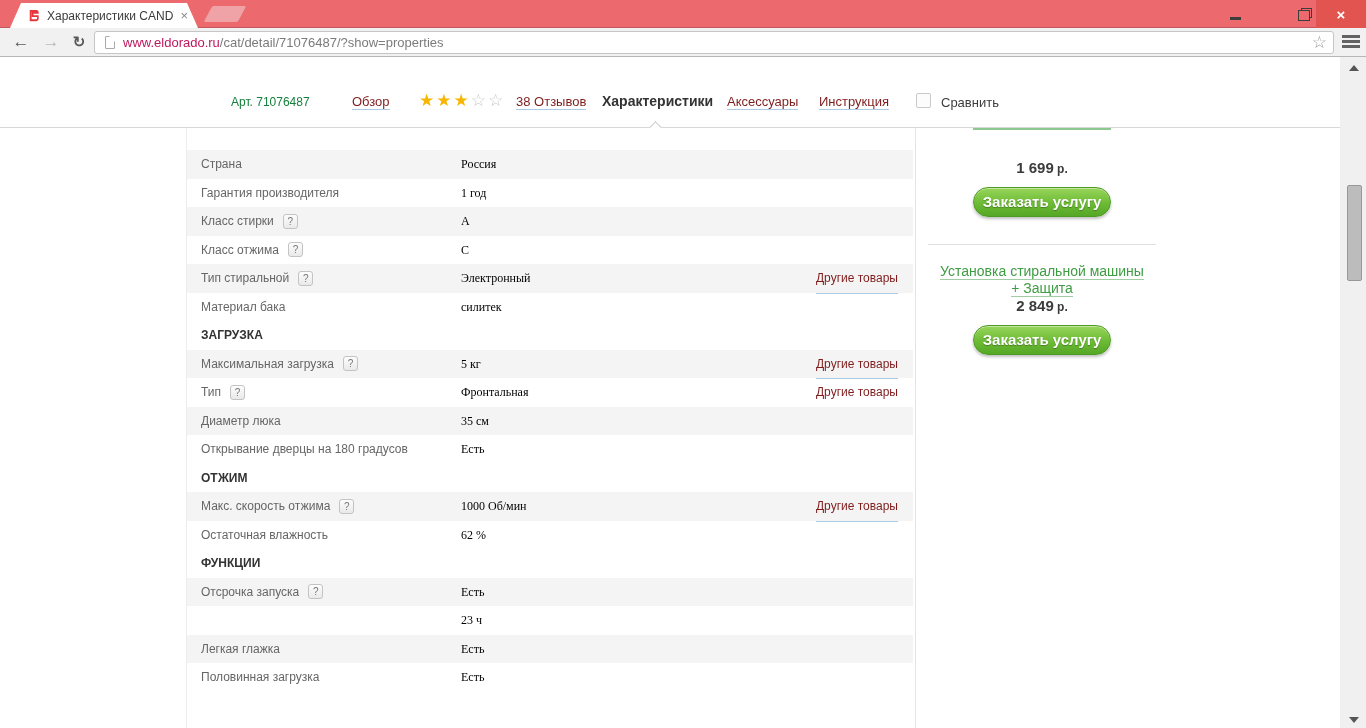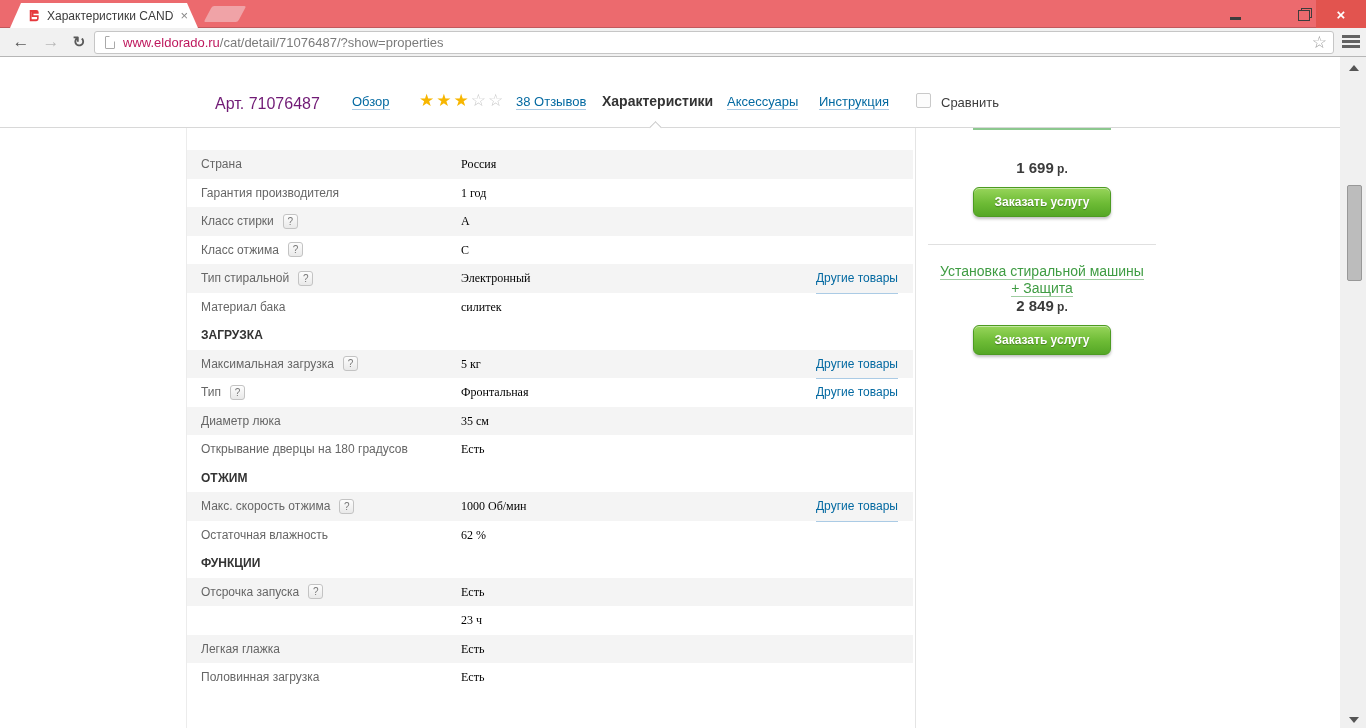--- a/index.html
+++ b/index.html
@@ -42,22 +42,22 @@
   .url b { color:#be185d; font-weight:normal; }
   .bookmark-star { margin-left:auto; font-size:17px; color:#9b9b9b; }
   .menuburger { position:absolute; left:1342px; top:7px; width:18px; height:14px; }
   .menuburger i { display:block; width:18px; height:3px; background:#636363; box-shadow:0 5px 0 #636363, 0 10px 0 #636363; }
 
   
   .page { position:absolute; left:0; top:57px; width:1340px; height:671px; background:#fff; }
 
   .page-header { position:absolute; left:0; top:0; width:1340px; height:71px; border-bottom:1px solid #d8d8d8; }
   .ph { position:absolute; top:37px; font-size:13px; white-space:nowrap; }
-  .art { left:215px; top:38px; font-size:16px; color:#701a75; }
-  .blue-link { color:#0369a1; text-decoration:none; border-bottom:1px solid rgba(46,124,190,.4); cursor:pointer; }
+  .art { left:231px; top:38px; font-size:12px; color:#15803d; }
+  .blue-link { color:#7f1d1d; text-decoration:none; border-bottom:1px solid rgba(46,124,190,.4); cursor:pointer; }
   .lnk-overview { left:352px; }
   .stars { left:419px; top:33px; font-size:17px; letter-spacing:2px; }
   .st-f { color:#f7b600; } .st-e { color:#c9c9c9; }
   .lnk-reviews { left:516px; }
   .active-tab { left:602px; top:36px; font-size:14px; font-weight:bold; color:#333; }
   .lnk-acc { left:727px; }
   .lnk-instr { left:819px; }
   .cmp-box { position:absolute; left:916px; top:36px; width:15px; height:15px; background:#fcfcfc;
              border:1px solid #c9c9c9; border-radius:2px; }
   .cmp-label { left:941px; top:38px; font-size:13px; color:#3c3c3c; }
@@ -80,24 +80,24 @@
   .sec { height:28.5px; line-height:29px; padding-left:14px; font-size:12px; font-weight:bold; color:#333; }
 
   
   .sidebar { position:absolute; left:928px; top:71px; width:228px; text-align:center; }
   .svc-clipped { width:138px; height:2px; border-bottom:2px solid #8cc88f; margin:0 auto; }
   .svc-title { display:block; margin:18px auto 0; width:210px; font-size:14px; line-height:17px;
                color:#3f9c43; text-decoration:none; border-bottom:0; cursor:pointer; }
   .svc-title span { border-bottom:1px solid rgba(63,156,67,.5); }
   .svc-price { margin-top:29px; font-weight:bold; color:#3b3b3b; font-size:15px; }
   .svc-price .cur { font-size:12px; }
-  .svc-btn { width:138px; height:30px; margin:11px auto 0; border-radius:6px;
+  .svc-btn { width:138px; height:30px; margin:11px auto 0; border-radius:15px;
              background:linear-gradient(#97d55a,#6dbb35 55%,#55a726);
              border:1px solid #4d9b22; box-shadow:0 2px 3px rgba(0,0,0,.25), inset 0 1px 0 rgba(255,255,255,.45);
-             color:#fff; font-size:12px; font-weight:bold; line-height:28px;
+             color:#fff; font-size:15px; font-weight:bold; line-height:28px;
              text-shadow:0 1px 1px rgba(0,0,0,.3); cursor:pointer; }
   .svc-sep { margin-top:27px; border-top:1px solid #e0e0e0; height:0; }
   .service-card:nth-of-type(3) .svc-price { margin-top:0; }
 
   
   .sb-track { position:absolute; left:1340px; top:57px; width:26px; height:671px; background:#f0f0f0; }
   .sb-up { position:absolute; left:9px; top:8px; width:0; height:0;
            border-left:5px solid transparent; border-right:5px solid transparent; border-bottom:6px solid #555; }
   .sb-down { position:absolute; left:9px; bottom:5px; width:0; height:0;
              border-left:5px solid transparent; border-right:5px solid transparent; border-top:6px solid #555; }

